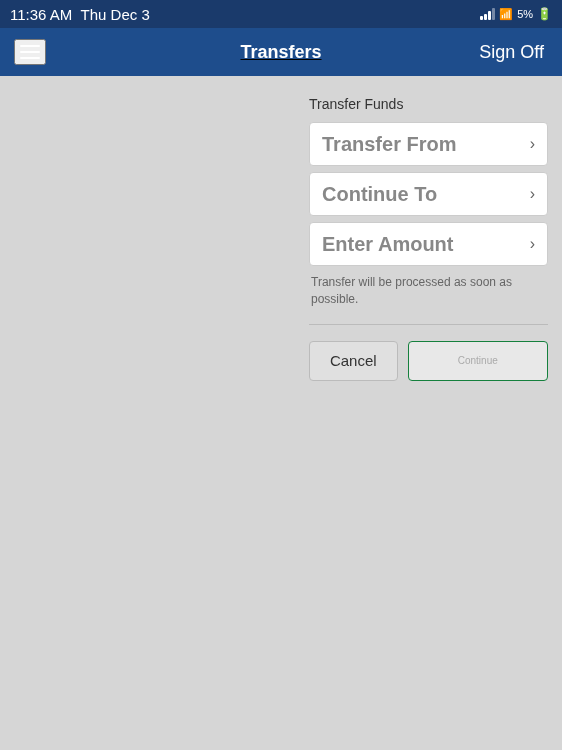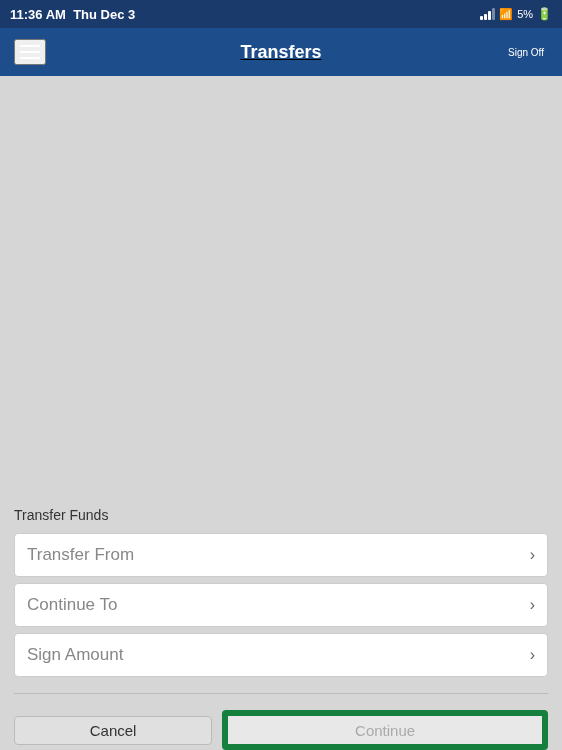--- a/index.html
+++ b/index.html
@@ -18,22 +18,22 @@
       width: 100%;
       height: 28px;
       background: #1a3a6b;
       display: flex;
       align-items: center;
       justify-content: space-between;
       padding: 0 10px;
     }
     .status-bar-left {
       color: #fff;
-      font-size: 13px;
-      font-weight: 700;
+      font-size: 15px;
+      font-weight: 400;
     }
     .status-bar-right {
       display: flex;
       align-items: center;
       gap: 4px;
       color: #fff;
       font-size: 11px;
     }
     .signal-bars {
       display: flex;
@@ -75,34 +75,33 @@
     .hamburger-line {
       width: 20px;
       height: 2px;
       background: #fff;
       border-radius: 1px;
     }
     .sign-off-btn {
       position: absolute;
       right: 12px;
       color: #fff;
-      font-size: 10px;
+      font-size: 18px;
       cursor: pointer;
       background: none;
       border: none;
       padding: 4px 6px;
     }
 
     
     .main-content {
       width: 100%;
       height: calc(750px - 76px);
       background: #d6d6d6;
       display: flex;
-      flex-direction: column;
     }
 
     
     .left-panel {
       width: 295px;
       height: 100%;
       background: #d6d6d6;
     }
 
     
@@ -126,21 +125,22 @@
       height: 44px;
       display: flex;
       align-items: center;
       justify-content: space-between;
       padding: 0 12px;
       margin-bottom: 6px;
       cursor: pointer;
     }
     .form-field-label {
       color: #888;
-      font-size: 17px;
+      font-size: 20px;
+      font-weight: bold;
     }
     .chevron {
       color: #666;
       font-size: 16px;
       font-weight: 300;
     }
 
     .info-text {
       color: #666;
       font-size: 12px;
@@ -158,37 +158,37 @@
     }
 
     
     .buttons-row {
       display: flex;
       gap: 10px;
       align-items: center;
     }
     .btn-cancel {
       flex: 1;
-      height: 29px;
+      height: 40px;
       background: #e0e0e0;
       border: 1px solid #bbb;
       border-radius: 4px;
       color: #333;
       font-size: 15px;
       cursor: pointer;
       font-weight: 500;
     }
     .btn-continue {
       flex: 1.6;
       height: 40px;
       background: #e8e8e8;
-      border: 6px solid #15803d;
+      border: 1px solid #15803d;
       border-radius: 4px;
       color: #aaa;
-      font-size: 15px;
+      font-size: 10px;
       cursor: not-allowed;
       font-weight: 400;
     }
   </style>
 </head>
 <body>
 
 <div class="status-bar">
   <div class="status-bar-left">
     <span>11:36 AM</span>&nbsp;&nbsp;<span>Thu Dec 3</span>
@@ -227,24 +227,25 @@
       <span class="form-field-label">Transfer From</span>
       <span class="chevron">›</span>
     </div>
 
     <div class="form-field">
       <span class="form-field-label">Continue To</span>
       <span class="chevron">›</span>
     </div>
 
     <div class="form-field">
-      <span class="form-field-label">Sign Amount</span>
+      <span class="form-field-label">Enter Amount</span>
       <span class="chevron">›</span>
     </div>
 
+    <p class="info-text">Transfer will be processed as soon as possible.</p>
 
     <div class="divider"></div>
 
     <div class="buttons-row">
       <button class="btn-cancel">Cancel</button>
       <button class="btn-continue" disabled="">Continue</button>
     </div>
   </div>
 </div>
 

